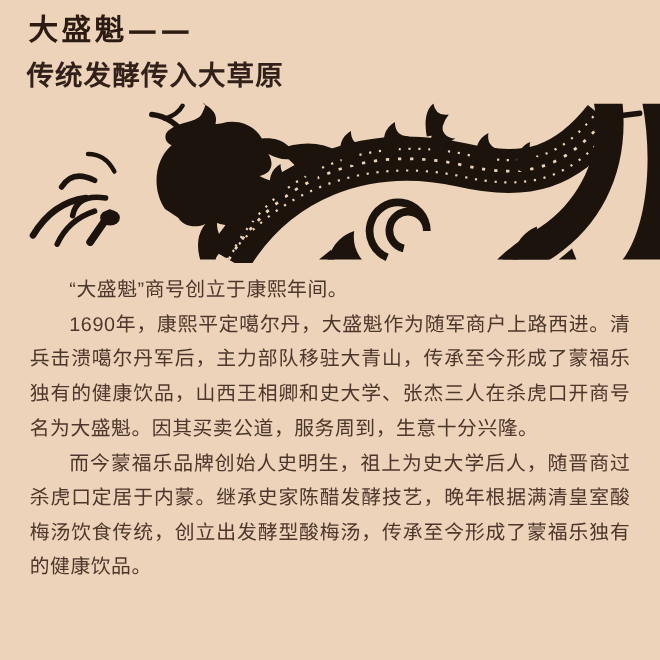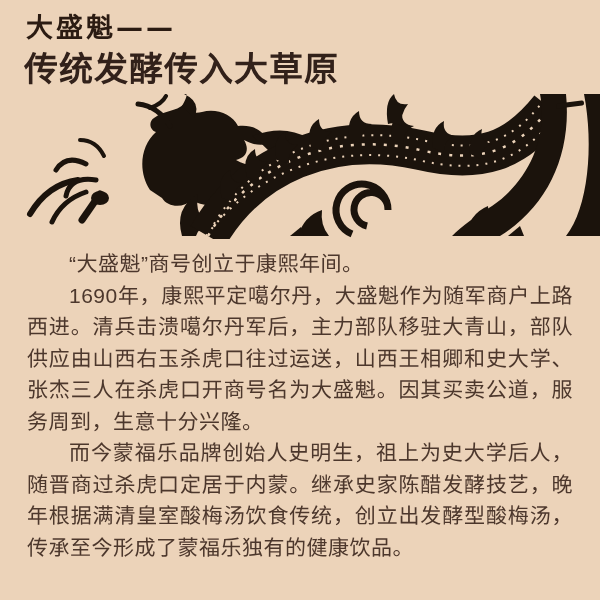--- a/index.html
+++ b/index.html
@@ -22,38 +22,38 @@
     margin: 12px 0 0 26px;
     font-family: "DejaVu Serif", serif;
     font-weight: 700;
     font-size: 27px;
     line-height: 32px;
     letter-spacing: 3px;
     color: #2b1b12;
   }
   .subtitle {
     margin: 6px 0 0 24px;
-    font-size: 34px;
+    font-size: 25px;
     line-height: 38px;
     font-weight: 600;
     letter-spacing: 1px;
     color: #32211a;
   }
   .dragon-band {
     display: block;
     width: 600px;
     height: 145px;
     margin-top: 6px;
   }
   .article {
     padding: 9px 27px 0 27px;
   }
   .article p {
     margin: 0;
-    font-size: 21px;
+    font-size: 18px;
     line-height: 31.5px;
     letter-spacing: 0.5px;
     color: #4c372c;
     text-indent: 2em;
     text-align: justify;
   }
 </style>
 </head>
 <body>
 
@@ -123,17 +123,17 @@
     <g fill="#1b130c">
       <path d="M540,0 C548,42 530,86 492,112 C476,122 462,132 452,142 L500,142 C548,112 572,60 566,0 Z"></path>
       <path d="M584,0 L600,0 L600,142 L566,142 C588,114 594,52 584,0 Z"></path>
       <rect x="556" y="8" width="28" height="5" rx="2" transform="rotate(-7 570 10)"></rect>
       <rect x="591" y="2" width="9" height="4"></rect>
     </g>
   </svg>
 
   <div class="article">
     <p>“大盛魁”商号创立于康熙年间。</p>
-    <p>1690年，康熙平定噶尔丹，大盛魁作为随军商户上路西进。清兵击溃噶尔丹军后，主力部队移驻大青山，部队供应由山西右玉杀虎口往过运送，山西王相卿和史大学、张杰三人在杀虎口开商号名为大盛魁。因其买卖公道，服务周到，生意十分兴隆。</p>
+    <p>1690年，康熙平定噶尔丹，大盛魁作为随军商户上路西进。清兵击溃噶尔丹军后，主力部队移驻大青山，传承至今形成了蒙福乐独有的健康饮品，山西王相卿和史大学、张杰三人在杀虎口开商号名为大盛魁。因其买卖公道，服务周到，生意十分兴隆。</p>
     <p>而今蒙福乐品牌创始人史明生，祖上为史大学后人，随晋商过杀虎口定居于内蒙。继承史家陈醋发酵技艺，晚年根据满清皇室酸梅汤饮食传统，创立出发酵型酸梅汤，传承至今形成了蒙福乐独有的健康饮品。</p>
   </div>
 
 </div>
 
 </body></html>

